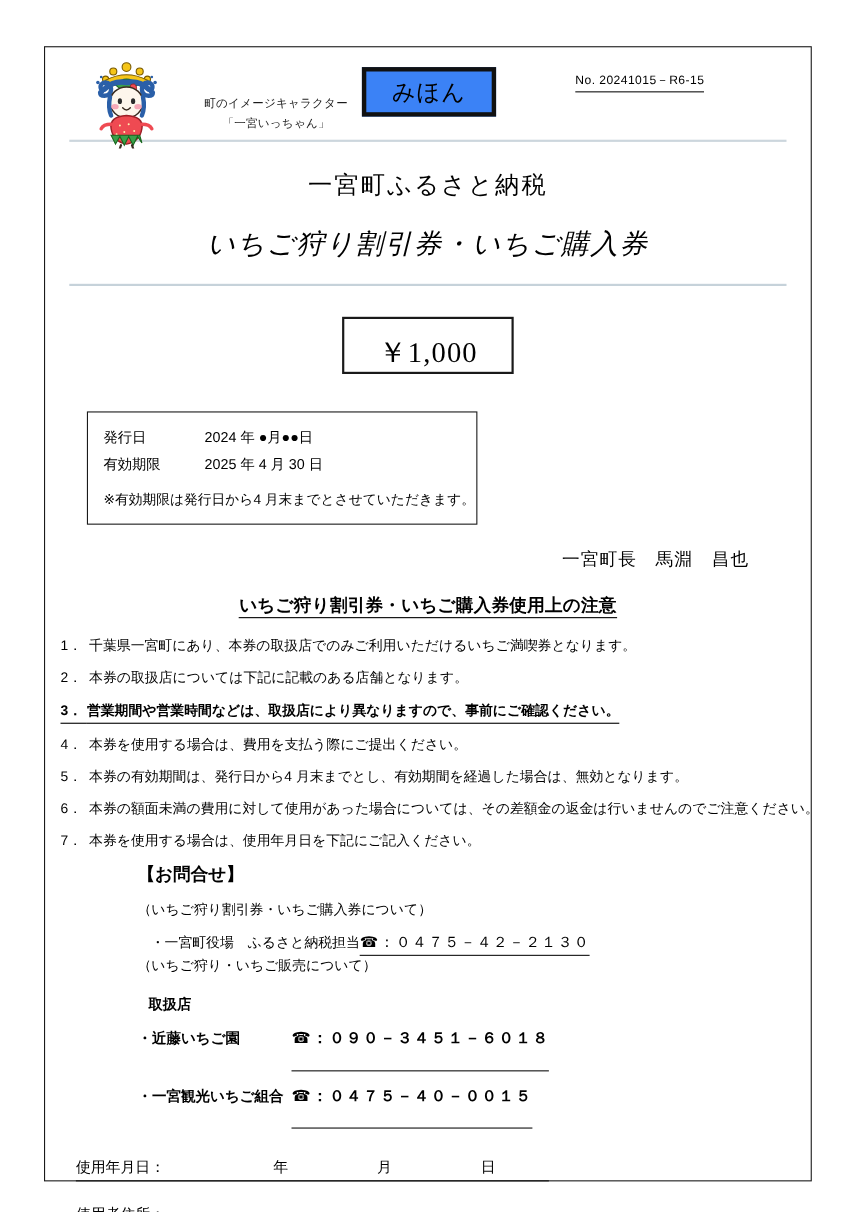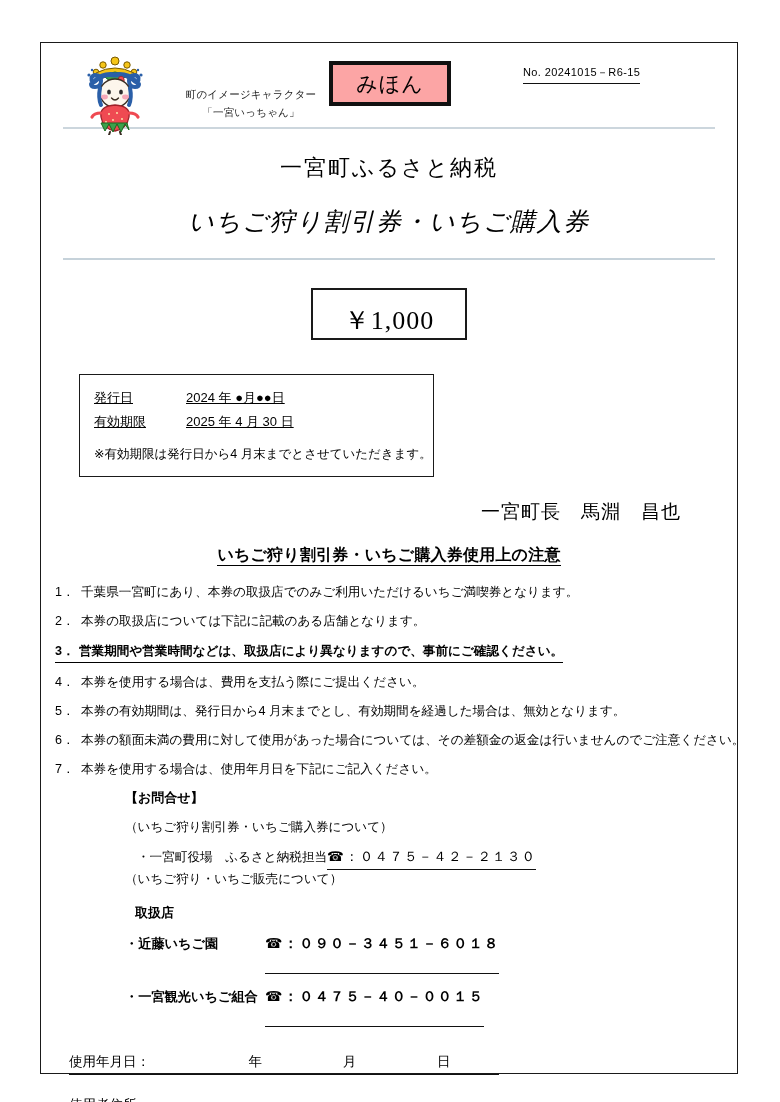--- a/index.html
+++ b/index.html
@@ -59,21 +59,21 @@
     position: absolute;
     left: 288px;
     top: 18px;
     width: 122px;
     height: 45px;
     border: 4px solid #111;
     box-sizing: border-box;
     display: flex;
     align-items: center;
     justify-content: center;
-    background: #fca5a5;
+    background: #3b82f6;
   }
   .mihon-box span {
     font-family: "DejaVu Sans", sans-serif;
     font-size: 21px;
     letter-spacing: 1px;
   }
 
   .doc-no {
     position: absolute;
     left: 482px;
@@ -134,30 +134,30 @@
   .date-box {
     position: relative;
     margin: 34px 0 0 38px;
     width: 355px;
     border: 1.6px solid #1a1a1a;
     box-sizing: border-box;
     padding: 11px 14px 10px 14px;
     font-size: 13px;
     line-height: 1.85;
   }
-  .date-line { display: flex; white-space: nowrap; text-decoration: underline; }
+  .date-line { display: flex; white-space: nowrap; }
   .date-label { width: 92px; flex: none; }
   .date-note { margin-top: 9px; font-size: 12.5px; white-space: nowrap; text-align: center; }
 
   
   .mayor {
     text-align: right;
     padding-right: 56px;
     margin-top: 22px;
-    font-size: 19px;
+    font-size: 16px;
     letter-spacing: 1px;
   }
 
   
   .notice-heading {
     text-align: center;
     font-weight: bold;
     font-size: 16px;
     margin-top: 20px;
     letter-spacing: 0.2px;
@@ -193,23 +193,22 @@
   }
 
   
   .contact {
     margin: 10px 0 0 84px;
     font-size: 12.6px;
     line-height: 1.55;
   }
   .contact-title {
     font-weight: bold;
-    font-size: 13px;
+    font-size: 16px;
     margin-bottom: 9px;
-    font-family: Liberation Mono, monospace;
   }
   .contact-sub { margin-bottom: 9px; white-space: nowrap; }
   .contact-row {
     display: flex;
     align-items: baseline;
     margin-bottom: 0;
     margin-left: 12px;
     white-space: nowrap;
   }
   .contact-name { min-width: 160px; }

